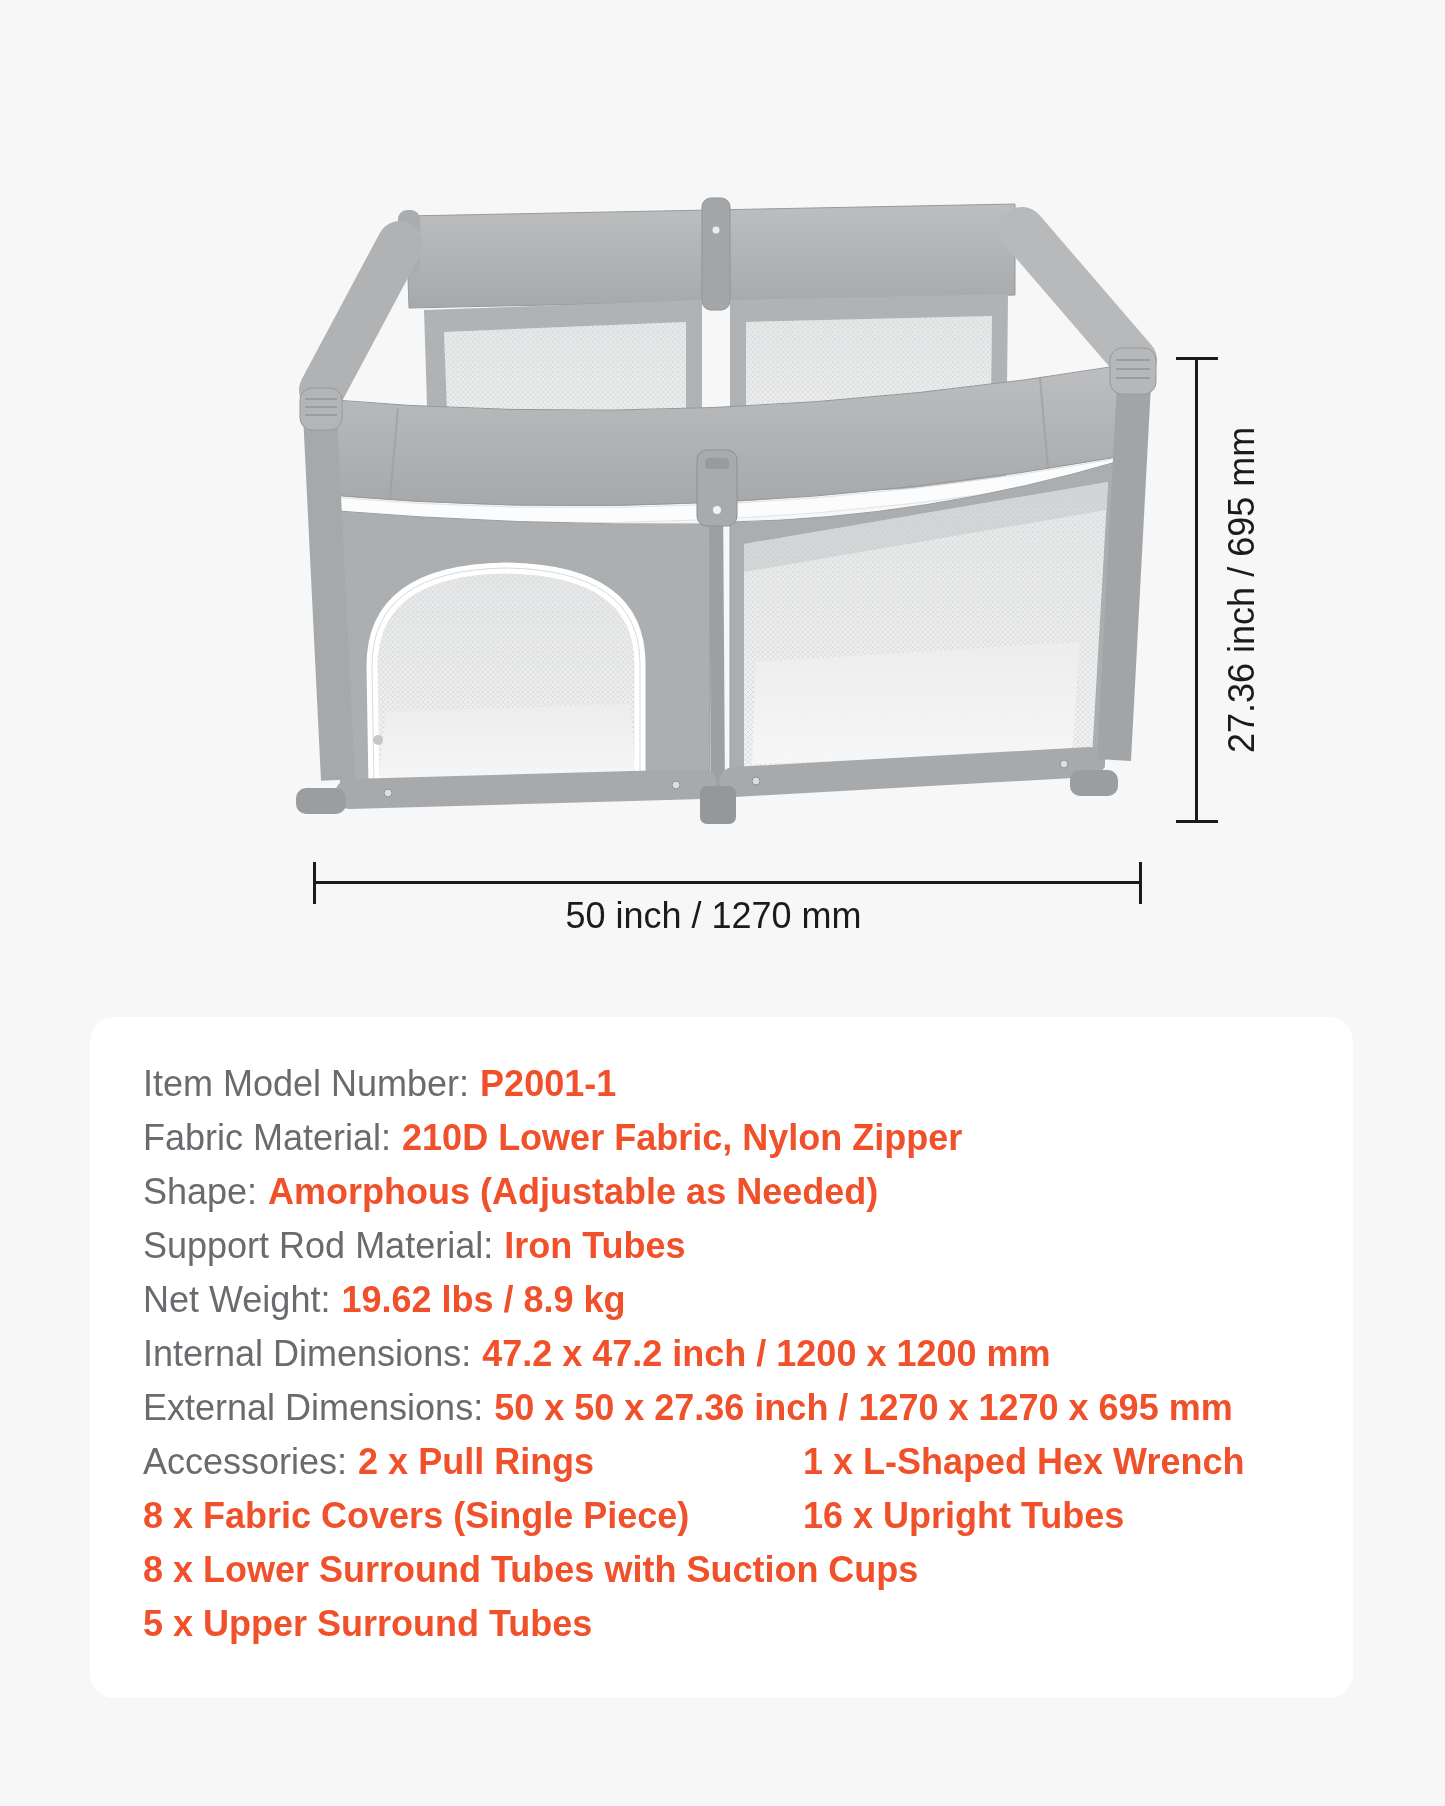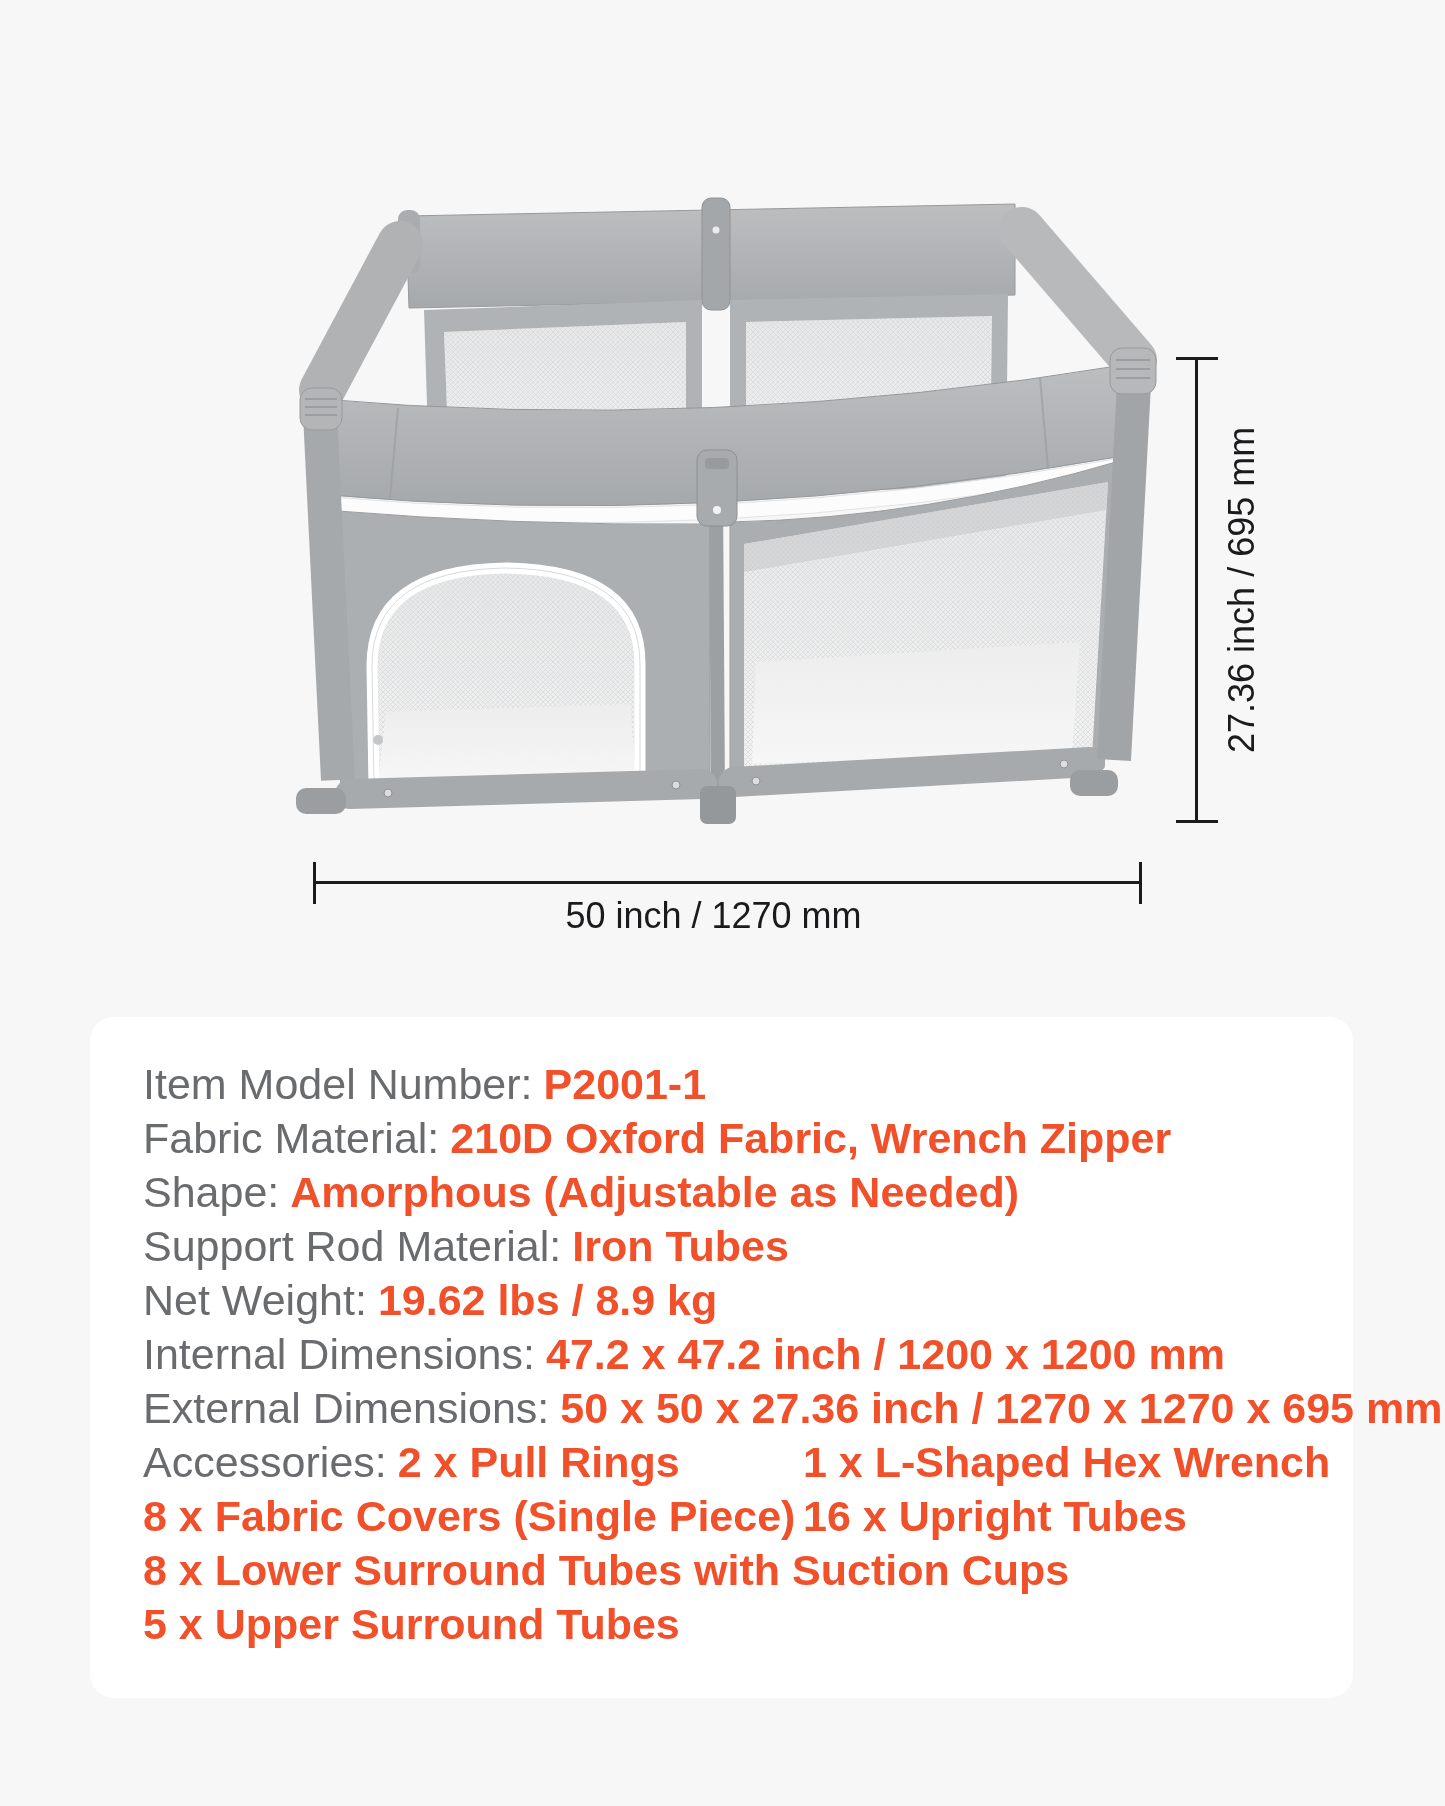--- a/index.html
+++ b/index.html
@@ -38,21 +38,21 @@
   
   .spec-card{
     position:absolute;left:90px;top:1017px;width:1263px;height:681px;
     background:#ffffff;border-radius:24px;
     box-sizing:border-box;
     padding:40px 40px 0 53px;
   }
   .spec-row{
     position:relative;
     height:54px;line-height:54px;
-    font-size:43px;
+    font-size:36px;
     white-space:nowrap;
   }
   .spec-row .lbl{color:#696b6e;font-weight:400;}
   .spec-row .val{color:#f0502a;font-weight:700;margin-left:11px;}
   .spec-row .val.first{margin-left:0;}
   .spec-row .col2{position:absolute;left:660px;margin-left:0;}
 </style>
 </head>
 <body>
 
@@ -150,21 +150,21 @@
   <div class="dim-label dim-label-height">27.36 inch / 695 mm</div>
 </div>
 
 <div class="spec-card">
 
   <div class="spec-row">
     <span class="lbl">Item Model Number:</span><span class="val">P2001-1</span>
   </div>
 
   <div class="spec-row">
-    <span class="lbl">Fabric Material:</span><span class="val">210D Oxford Fabric, Wrench Zipper</span>
+    <span class="lbl">Fabric Material:</span><span class="val">210D Lower Fabric, Nylon Zipper</span>
   </div>
 
   <div class="spec-row">
     <span class="lbl">Shape:</span><span class="val">Amorphous (Adjustable as Needed)</span>
   </div>
 
   <div class="spec-row">
     <span class="lbl">Support Rod Material:</span><span class="val">Iron Tubes</span>
   </div>
 

